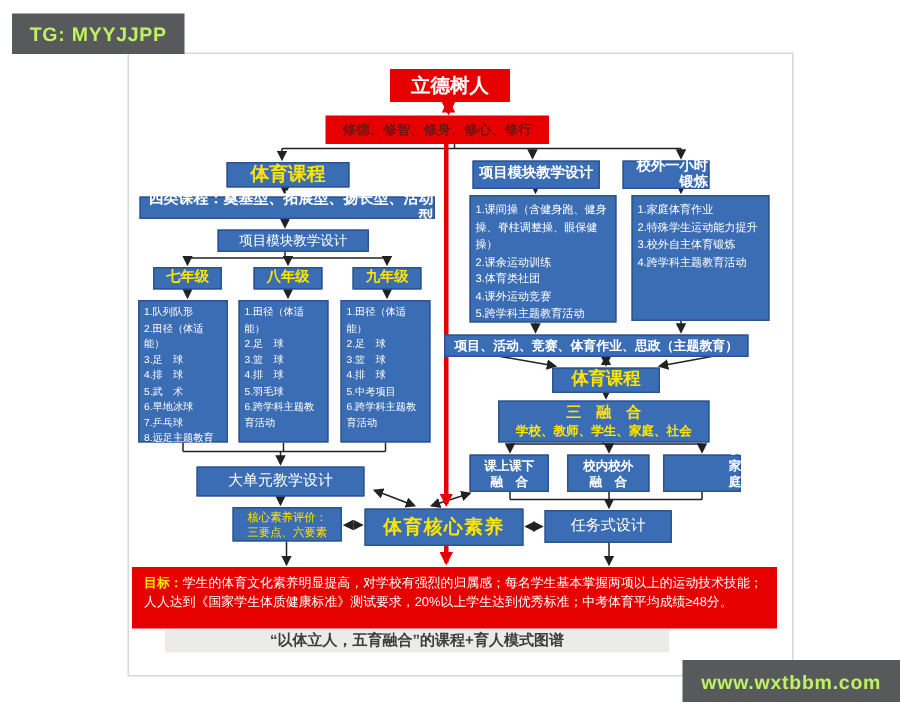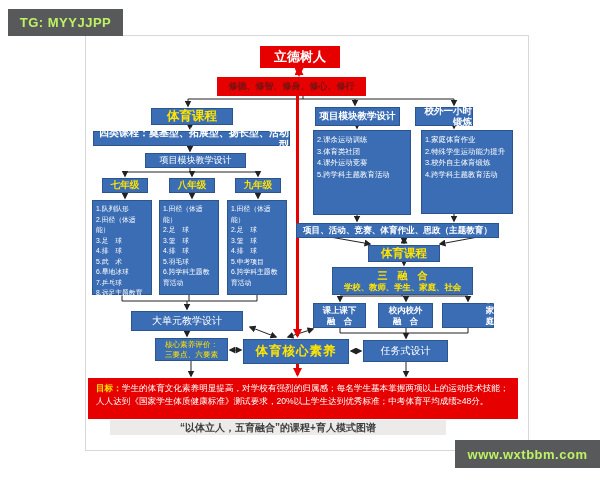--- a/index.html
+++ b/index.html
@@ -138,20 +138,21 @@
   <div>核心素养评价：</div>
   <div>三要点、六要素</div>
 </div>
 
 <div class="box blue ytext bold" style="left:243px;top:339px;width:106px;height:25px;font-size:12.5px;letter-spacing:1px;">体育核心素养</div>
 
 <div class="box blue bold" style="left:315px;top:107px;width:85px;height:19px;font-size:9.5px;">项目模块教学设计</div>
 <div class="box blue bold" style="left:415px;top:107px;width:58px;height:19px;font-size:9.5px;">校外一小时锻炼</div>
 
 <div class="box blue list biglist" style="left:313px;top:130px;width:98px;height:85px;">
+    <div>1.课间操（含健身跑、健身操、脊柱调整操、眼保健操）</div>
     <div>2.课余运动训练</div>
     <div>3.体育类社团</div>
     <div>4.课外运动竞赛</div>
     <div>5.跨学科主题教育活动</div>
   </div>
 <div class="box blue list biglist" style="left:421px;top:130px;width:92px;height:84px;">
     <div>1.家庭体育作业</div>
     <div>2.特殊学生运动能力提升</div>
     <div>3.校外自主体育锻炼</div>
     <div>4.跨学科主题教育活动</div>

